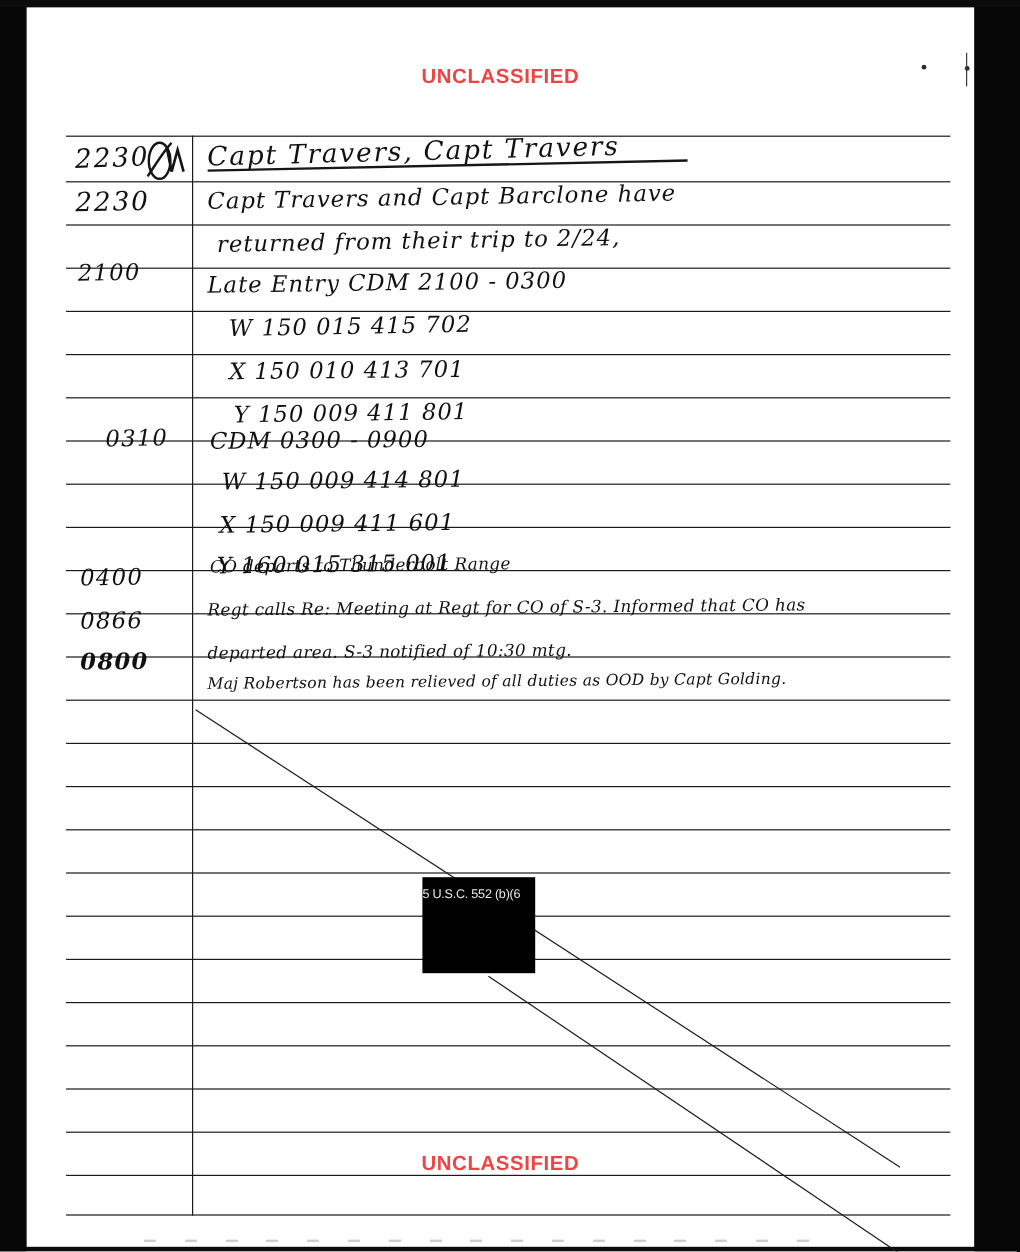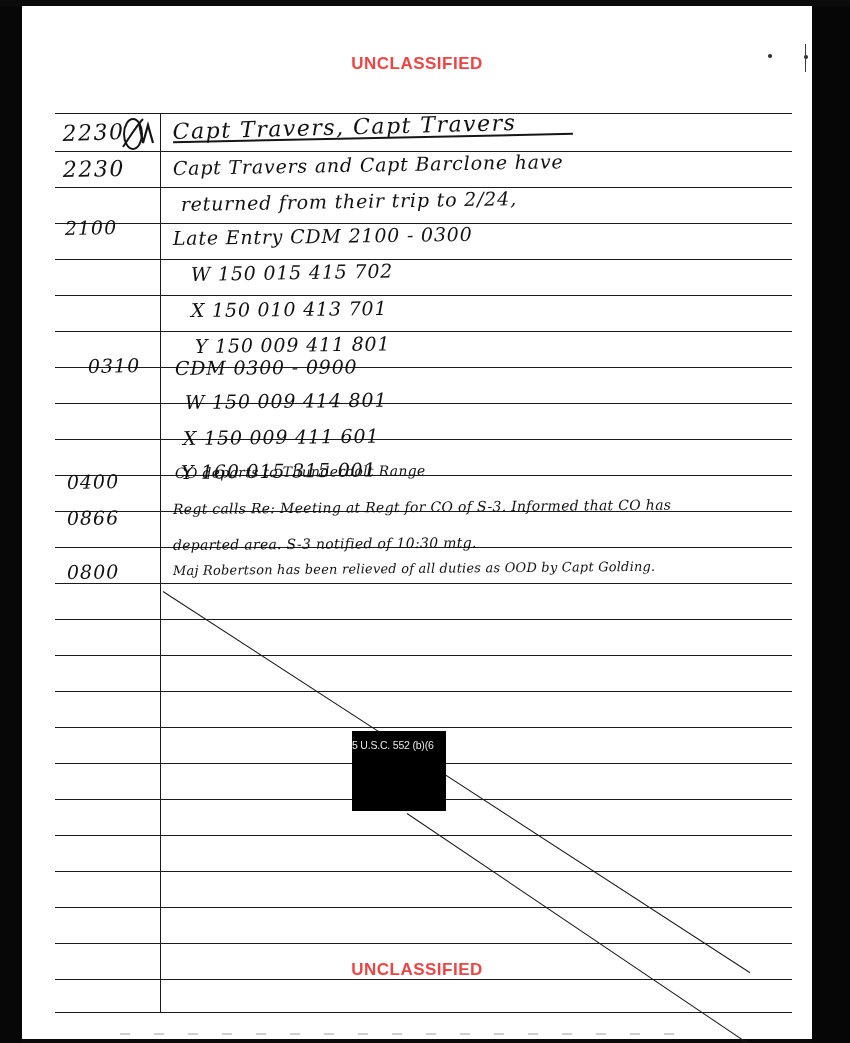--- a/index.html
+++ b/index.html
@@ -263,21 +263,21 @@
   <div class="hw hw-med" style="left:126px; top:348px; transform:rotate(-0.8deg);">Y     160     015     315   001</div>
 
   <div class="hw hw-time" style="left:12px; top:358px; transform:rotate(-1deg);">0400</div>
   <div class="hw hw-small" style="left:120px; top:352px; transform:rotate(-0.6deg);">CO departs to Thunderbolt Range</div>
 
   <div class="hw hw-time" style="left:12px; top:394px; transform:rotate(-0.8deg);">0866</div>
   <div class="hw hw-small" style="left:118px; top:388px; transform:rotate(-0.5deg);">Regt calls Re: Meeting at Regt for CO of S-3. Informed that CO has</div>
 
   <div class="hw hw-small" style="left:118px; top:424px; transform:rotate(-0.5deg);">departed area.  S-3 notified of 10:30 mtg.</div>
 
-  <div class="hw hw-time" style="left:12px; top:448px; transform:rotate(-0.6deg);">0800</div>
+  <div class="hw hw-time" style="left:12px; top:428px; transform:rotate(-0.6deg);font-weight:bold;">0800</div>
   <div class="hw hw-tiny" style="left:118px; top:450px; transform:rotate(-0.5deg);">Maj Robertson has been relieved of all duties as OOD by Capt Golding.</div>
 
   <div id="diag1" style="left:108px; top:478px; width:700px; transform:rotate(33deg);"></div>
   <div id="diag2" style="left:352px; top:700px; width:420px; transform:rotate(34deg);"></div>
 </div>
 
 <div id="redaction"></div>
 <div id="redaction-label">5 U.S.C. 552 (b)(6</div>
 
 <div id="speckle"></div>

